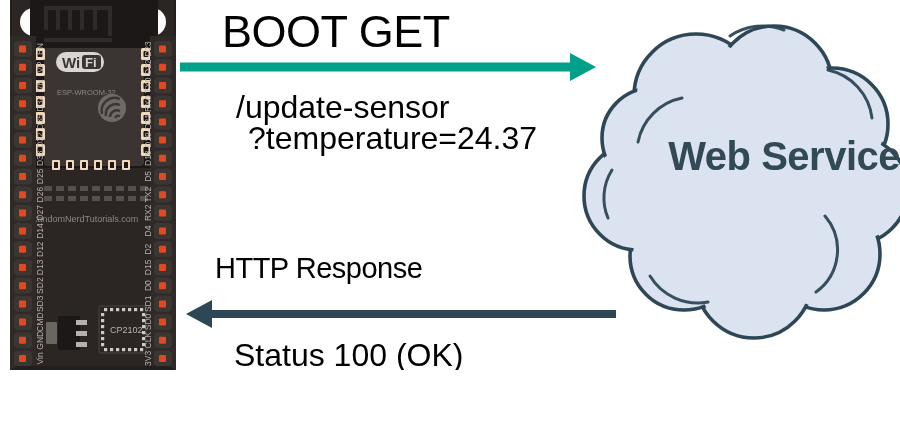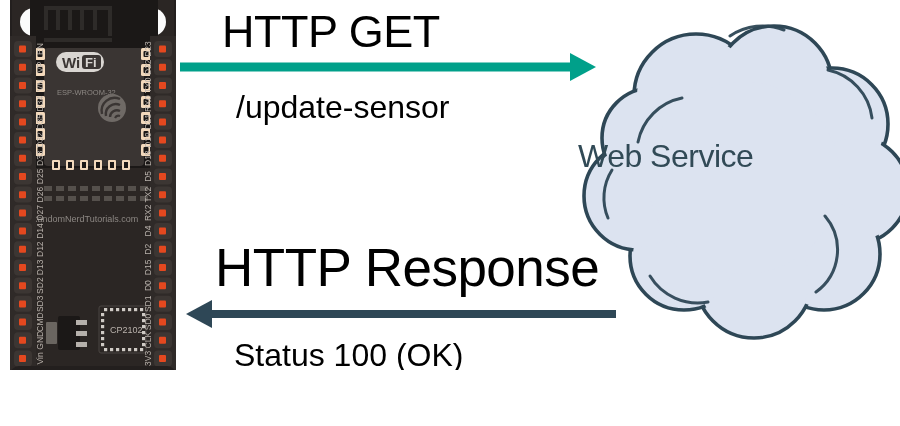--- a/index.html
+++ b/index.html
@@ -36,21 +36,21 @@
   }
   #get-title {
     left: 222px;
     top: 7px;
     font-size: 45px;
     line-height: 50px;
   }
   #resp-title {
     left: 215px;
     top: 243px;
-    font-size: 53px;
+    font-size: 29px;
     line-height: 50px;
   }
   .flow-sub {
     position: absolute;
     color: #000000;
     font-size: 32px;
     line-height: 31px;
     white-space: nowrap;
   }
   #get-sub {
@@ -75,24 +75,24 @@
     left: 578px;
     top: 18px;
     width: 322px;
     height: 322px;
   }
   #cloud-text {
     position: absolute;
     left: 578px;
     top: 131px;
     width: 322px;
-    text-align: left;
+    text-align: right;
     color: #314A56;
-    font-size: 32px;
-    font-weight: normal;
+    font-size: 40px;
+    font-weight: bold;
     line-height: 50px;
     letter-spacing: -0.5px;
     pointer-events: none;
   }
   #cloud-text .l2 { display: block; }
 </style>
 </head>
 <body>
 
 <div id="canvas">
@@ -471,24 +471,25 @@
         </g>
       </g>
     </svg>
   </div>
 
   <svg id="arrow-get" class="arrow-svg" width="425" height="40" viewBox="0 0 425 40" xmlns="http://www.w3.org/2000/svg">
     <line x1="2" y1="17" x2="394" y2="17" stroke="#00A08A" stroke-width="9"></line>
     <path d="M392 3 L418 17 L392 31 Z" fill="#00A08A"></path>
   </svg>
 
-  <div class="flow-label" id="get-title">HTTP GET</div>
+  <div class="flow-label" id="get-title">BOOT GET</div>
 
   <div class="flow-sub" id="get-sub">
     <span>/update-sensor</span>
+    <span class="line2">?temperature=24.37</span>
   </div>
 
   <svg id="arrow-resp" class="arrow-svg" width="440" height="38" viewBox="0 0 440 38" xmlns="http://www.w3.org/2000/svg">
     <line x1="30" y1="19" x2="436" y2="19" stroke="#2E4756" stroke-width="8"></line>
     <path d="M32 5 L6 19 L32 33 Z" fill="#2E4756"></path>
   </svg>
 
   <div class="flow-label" id="resp-title">HTTP Response</div>
 
   <div class="flow-sub" id="resp-sub">Status 100 (OK)</div>

